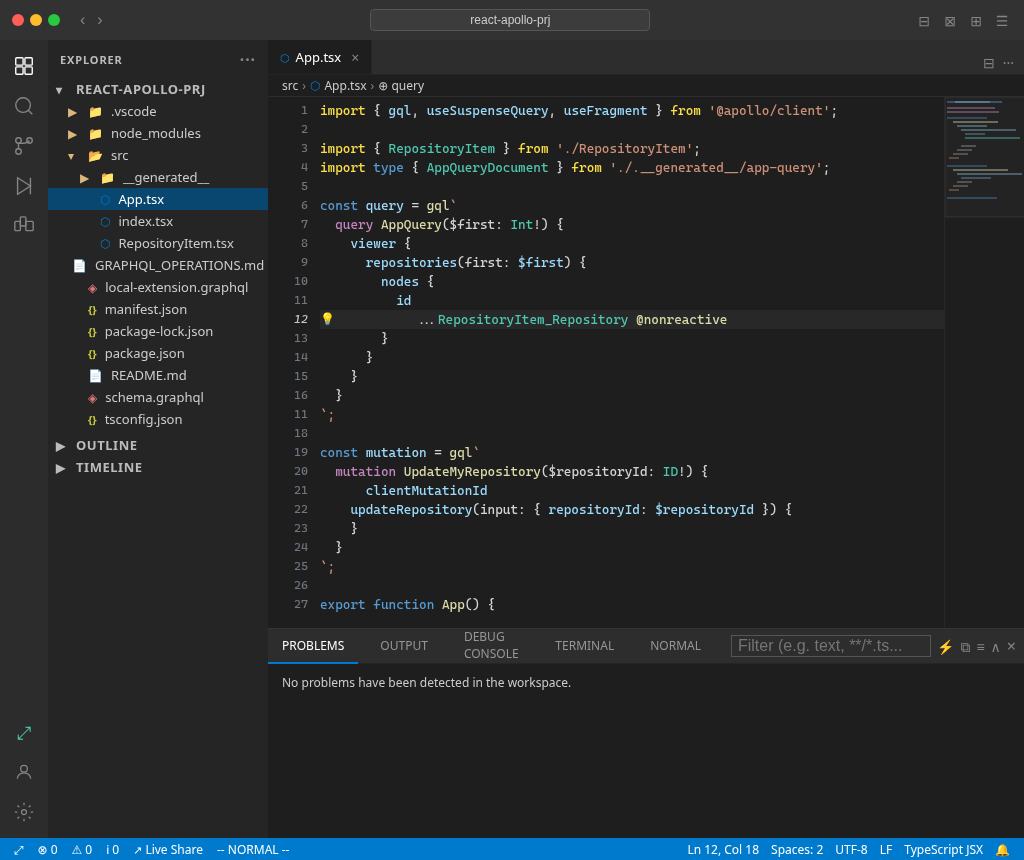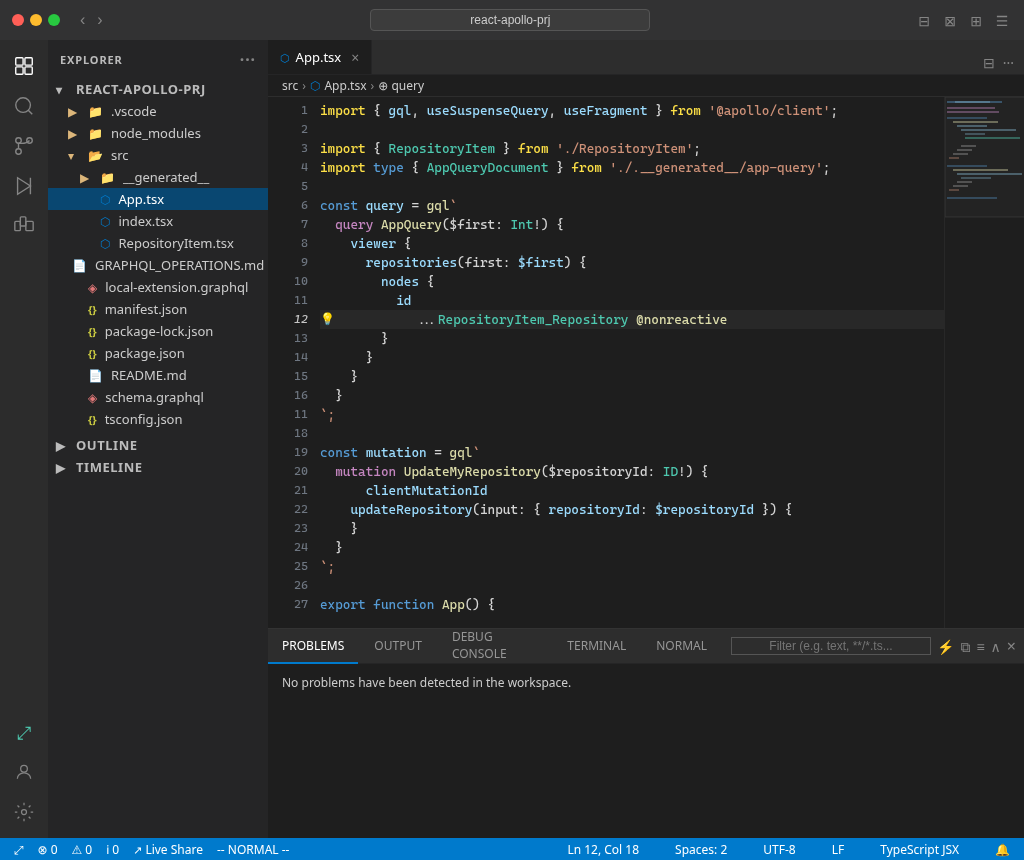--- a/index.html
+++ b/index.html
@@ -319,21 +319,21 @@
       border-top: 1px solid #333;
       display: flex;
       flex-direction: column;
       flex-shrink: 0;
     }
     .panel-tabs {
       height: 35px;
       background: #2d2d2d;
       display: flex;
       align-items: center;
-      gap: 2px;
+      gap: 8px;
       border-bottom: 1px solid #252526;
       flex-shrink: 0;
     }
     .panel-tab {
       padding: 0 14px;
       height: 35px;
       display: flex;
       align-items: center;
       cursor: pointer;
       font-size: 12px;
@@ -383,31 +383,29 @@
       gap: 3px;
       padding: 0 6px;
       height: 22px;
       cursor: pointer;
       white-space: nowrap;
     }
     .status-right {
       margin-left: auto;
       display: flex;
       align-items: center;
-      gap: 24px;
     }
 
     .filter-input {
       background: transparent;
       border: 1px solid #555;
       color: #ffffff;
       padding: 1px 6px;
-      font-size: 12px;
+      font-size: 16px;
       width: 200px;
-      text-align: center;
     }
   </style>
 </head>
 <body>
 
 <div class="title-bar">
   <div class="traffic-lights">
     <div class="traffic-light tl-close"></div>
     <div class="traffic-light tl-minimize"></div>
     <div class="traffic-light tl-maximize"></div>

